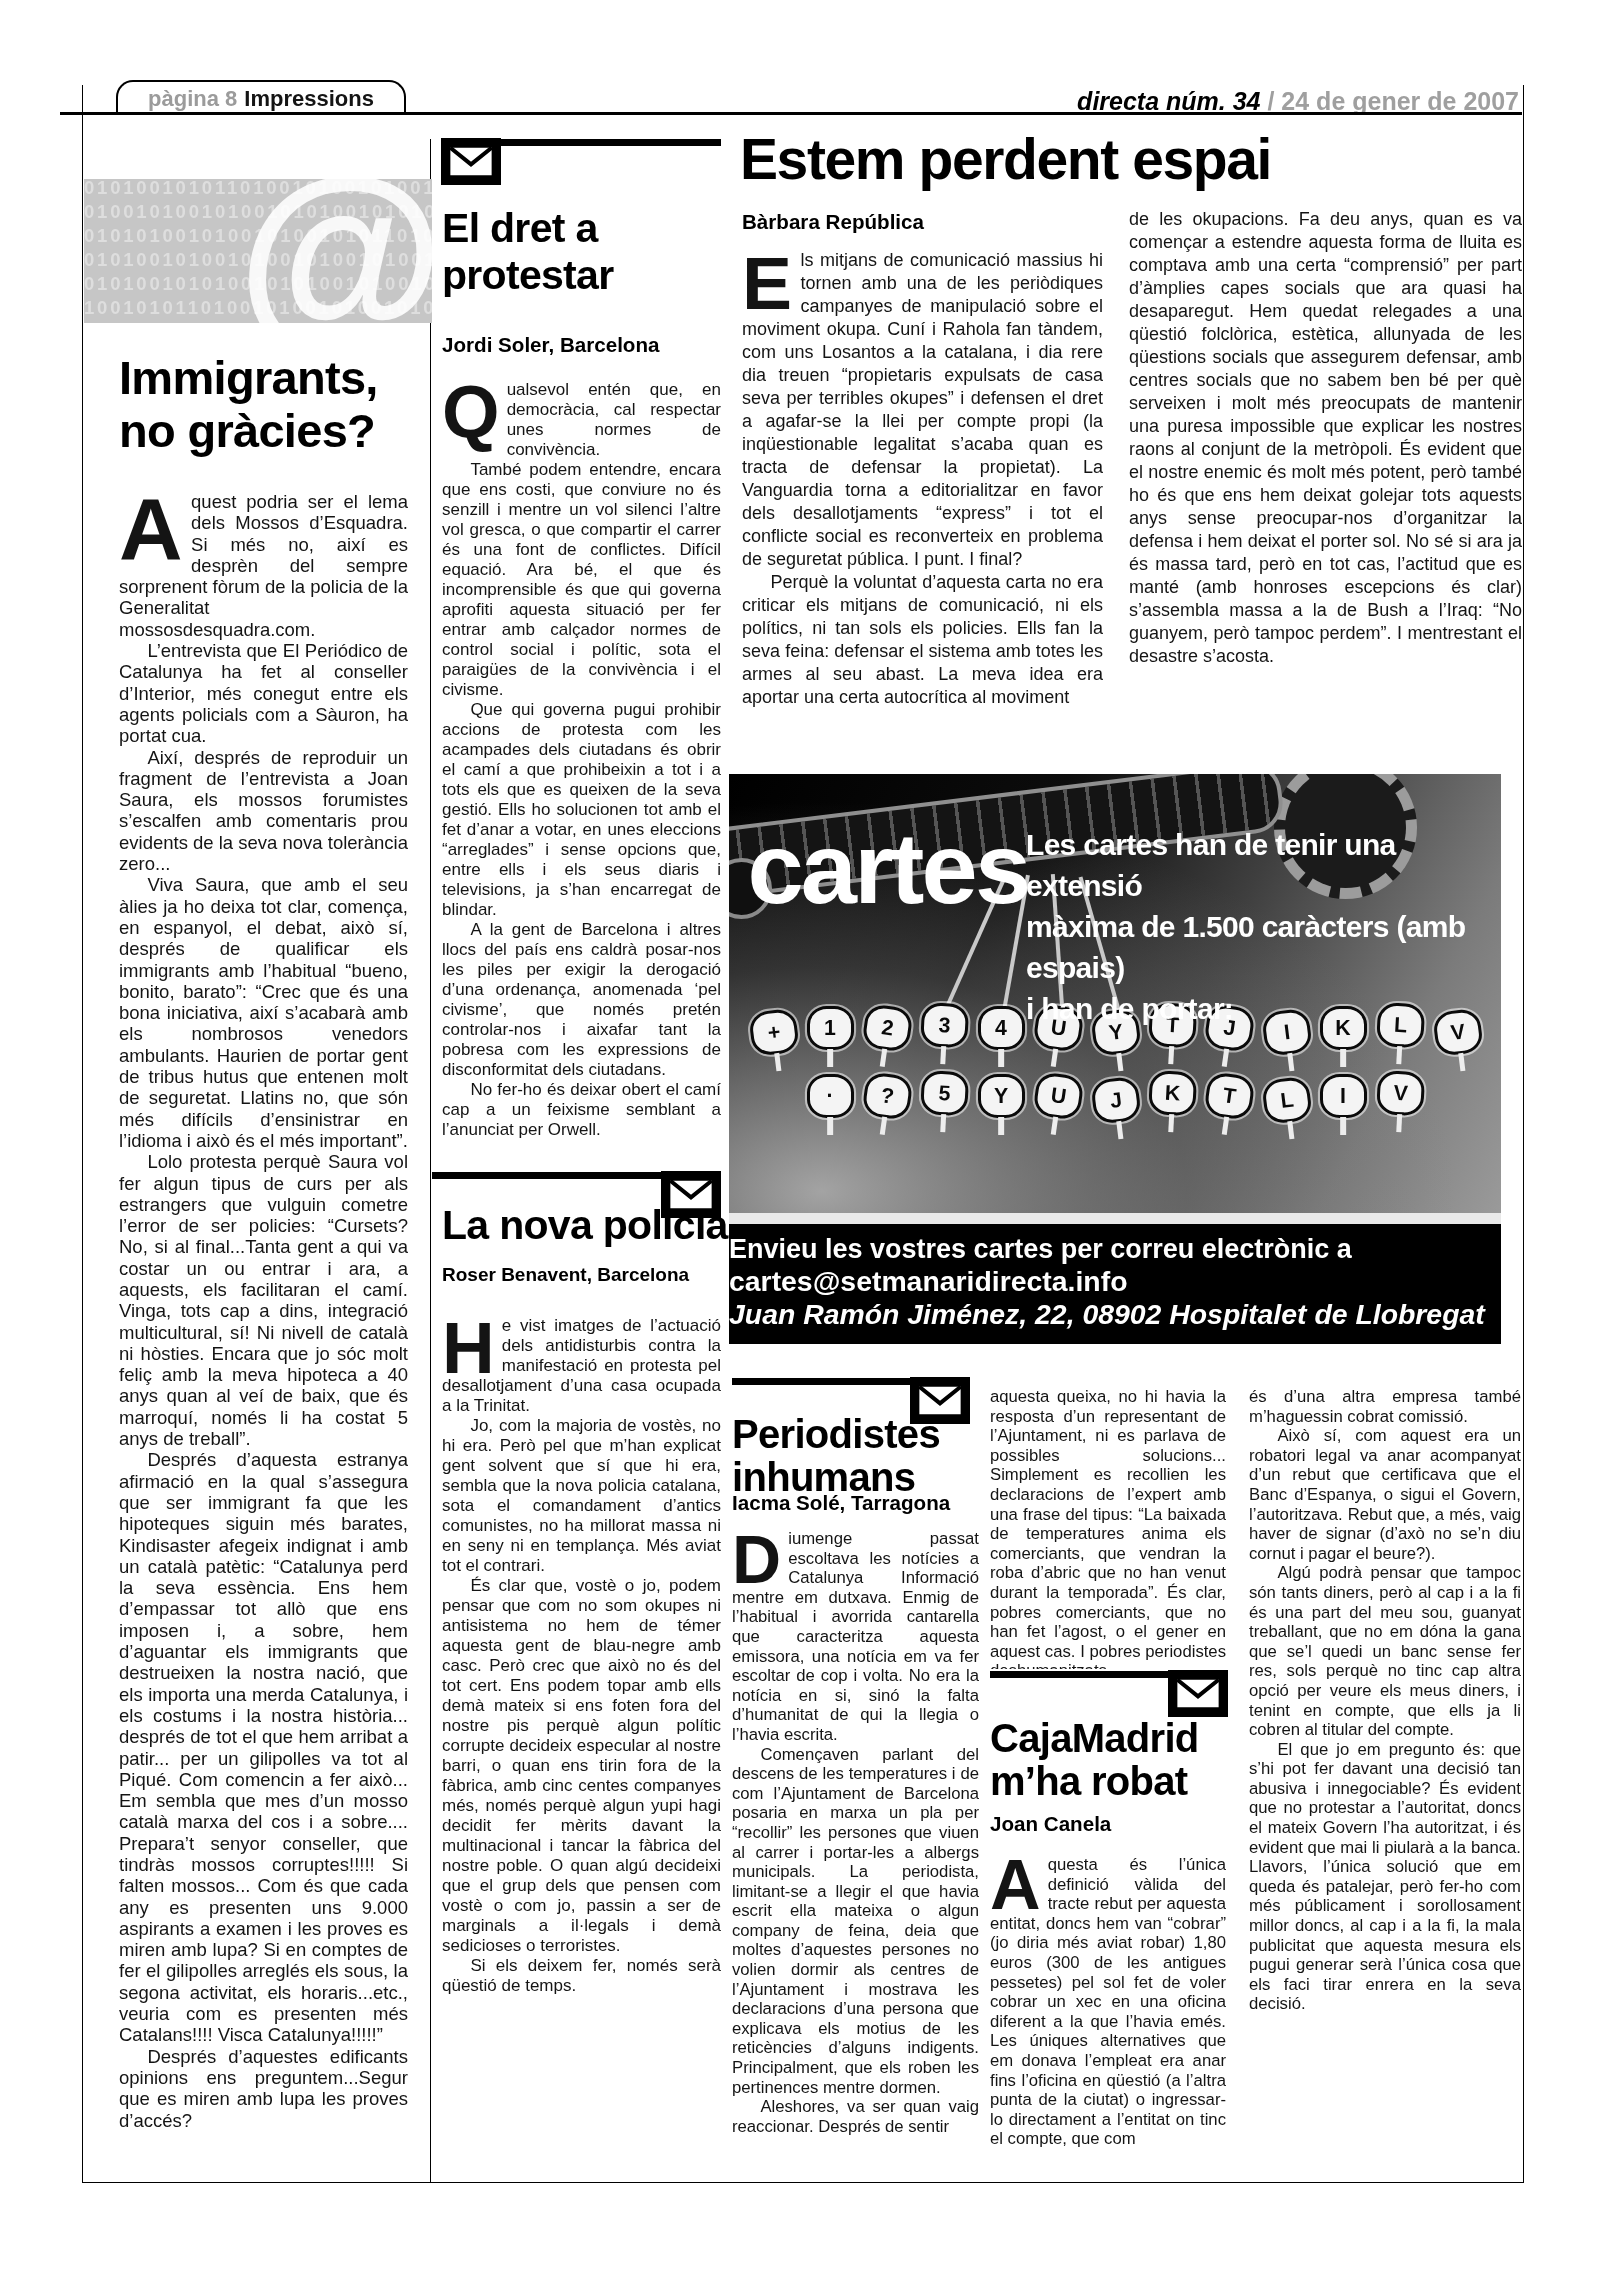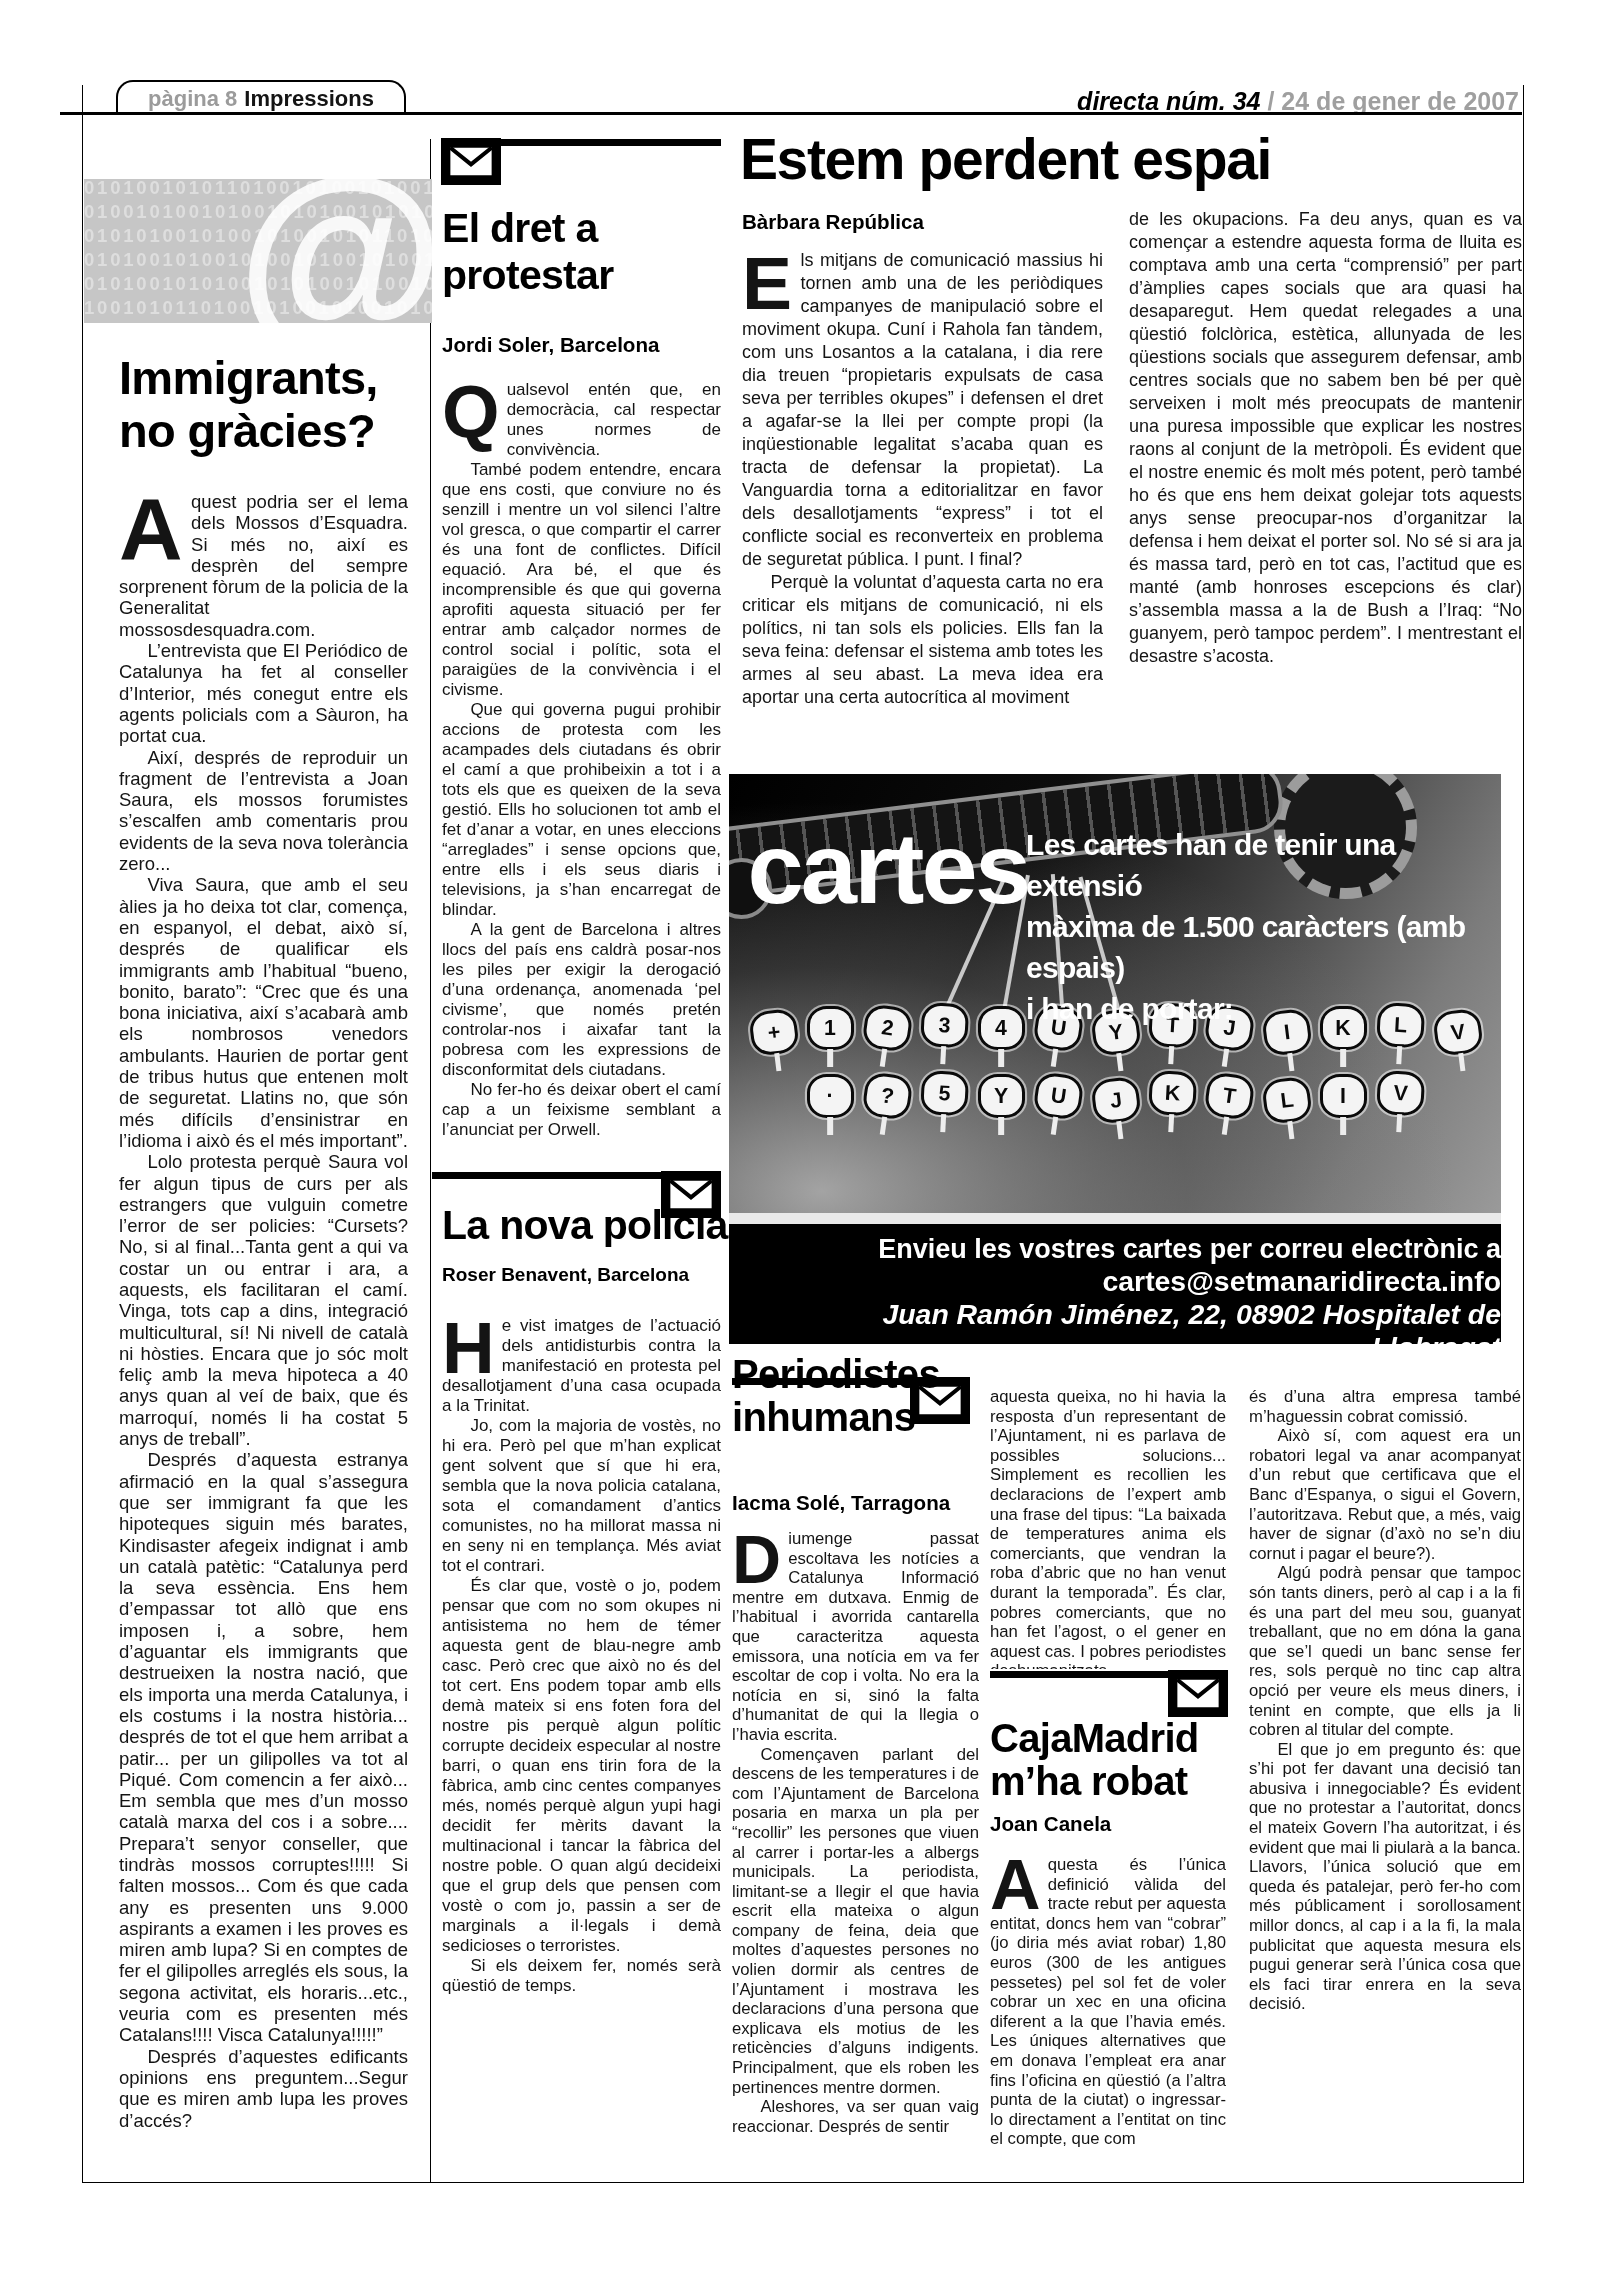--- a/index.html
+++ b/index.html
@@ -110,29 +110,29 @@
     border:3.6px solid #0a0a0a;border-radius:42%;display:flex;align-items:center;justify-content:center;
     font-size:21.3px;font-weight:700;box-shadow:0 0 0 2.1px rgba(255,255,255,.55);
   }
   .key::after{content:"";position:absolute;left:50%;bottom:-20px;width:5.7px;height:18.5px;background:#ededed;transform:translateX(-50%);}
   .key:nth-child(3n){transform:rotate(8deg);}
   .key:nth-child(3n+1){transform:rotate(-7deg) translateY(4.3px);}
   .key:nth-child(4n){transform:rotate(3deg) translateY(-2.8px);}
   #cartes .graystrip{position:absolute;left:0;top:439px;width:100%;height:11.4px;background:#e9e9e9;}
   #cartes .band{
     position:absolute;left:0;top:451px;width:100%;height:119px;background:#000;color:#fff;
-    text-align:right;font-weight:700;padding-top:8.5px;box-sizing:border-box;padding-left:20px;
+    text-align:left;font-weight:700;padding-top:8.5px;box-sizing:border-box;
   }
   #cartes .band .l1{font-size:27px;line-height:31px;}
   #cartes .band .l2{font-size:28.4px;line-height:33px;}
   #cartes .band .l3{font-size:25.6px;line-height:31px;margin-top:4.3px;}
   #cartes .band .l4{font-size:28.4px;line-height:33px;font-style:italic;}
   
   #peri-rule{left:732px;top:1377px;width:238px;}
-  #peri-title{left:732px;top:1353px;font-size:40px;line-height:43px;}
+  #peri-title{left:732px;top:1413px;font-size:40px;line-height:43px;}
   #peri-author{left:732px;top:1491px;font-size:20.6px;}
   #peri-col1{left:732px;top:1529px;width:247px;height:640px;font-size:16.7px;line-height:19.6px;}
   #peri-col1 .dc{font-size:68px;line-height:54px;margin:2.8px 7.1px 0 0;}
   #peri-col2cont{left:990px;top:1387px;width:236px;height:282px;font-size:16.7px;line-height:19.6px;}
   #caja-rule{left:990px;top:1670px;width:238px;}
   #caja-title{left:990px;top:1717px;font-size:40px;line-height:43px;}
   #caja-author{left:990px;top:1812px;font-size:20.6px;}
   #caja-body{left:990px;top:1855px;width:236px;height:321px;font-size:16.7px;line-height:19.6px;}
   #caja-body .dc{font-size:70px;line-height:55px;margin:2.8px 7.1px 0 0;}
   #caja-col3{left:1249px;top:1387px;width:272px;height:791px;font-size:16.7px;line-height:19.6px;}

